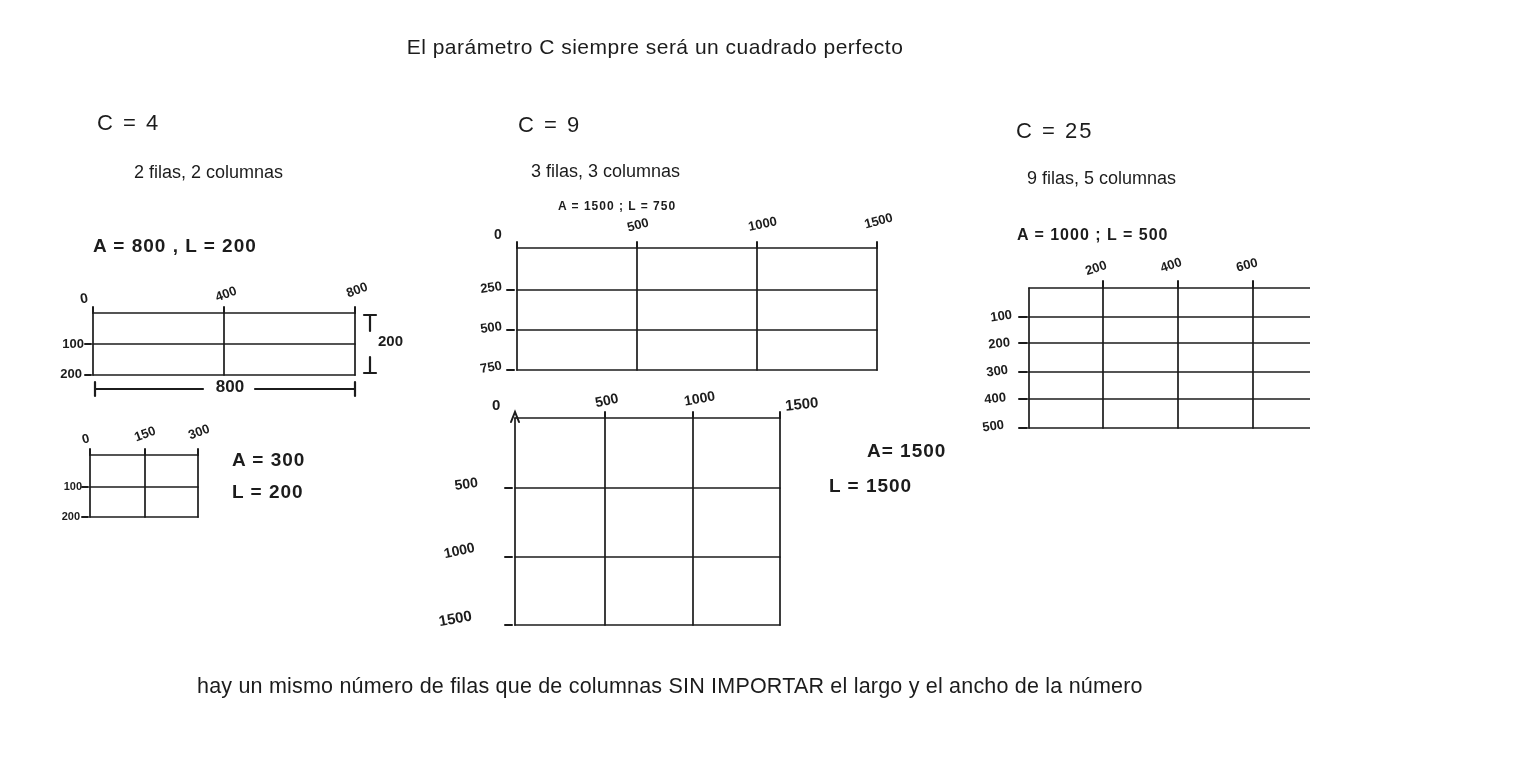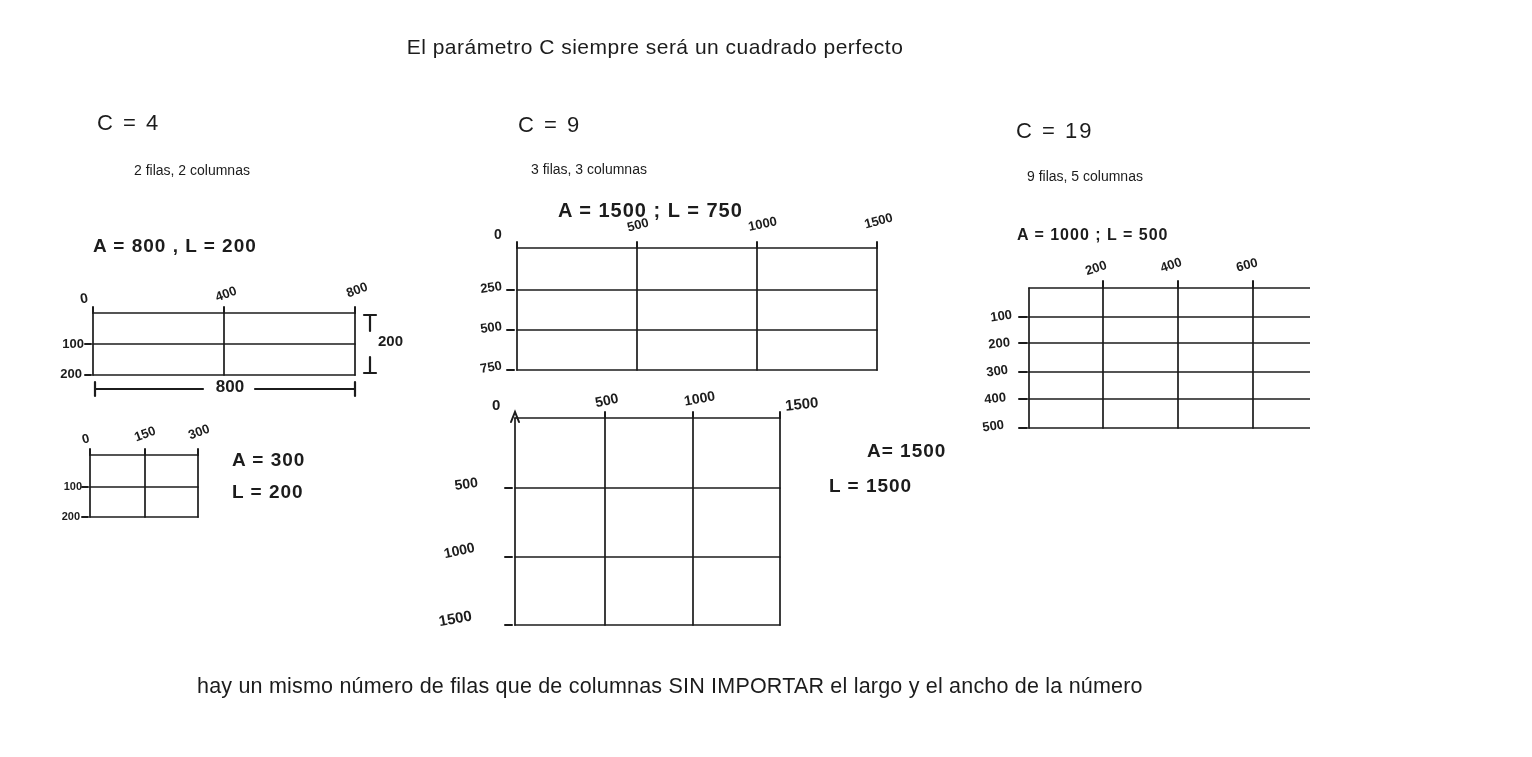--- a/index.html
+++ b/index.html
@@ -1,21 +1,21 @@
 <!DOCTYPE html>
 <html><head>
 <meta charset="utf-8">
 <style>
   html,body{margin:0;padding:0;background:#ffffff;}
   .canvas{position:relative;width:1310px;height:757px;background:#ffffff;overflow:hidden;
           font-family:"Liberation Sans",sans-serif;color:#1c1c1c;}
   .lbl{position:absolute;white-space:nowrap;color:#1c1c1c;line-height:1;}
   .title{left:0;right:0;top:36px;text-align:center;font-size:21px;letter-spacing:.5px;}
   .heading{font-size:22px;letter-spacing:2px;font-weight:500;}
-  .sub{font-size:14px;}
+  .sub{font-size:18px;}
   .params{font-size:19px;font-weight:700;letter-spacing:1px;}
   .num{font-size:13px;font-weight:700;}
   .num14{font-size:14px;font-weight:700;}
   .num15{font-size:15px;font-weight:700;}
   .num17{font-size:17px;font-weight:700;}
   .right{text-align:right;}
   .footer{font-size:21.5px;letter-spacing:.2px;}
   svg{position:absolute;overflow:visible;}
   svg line, svg polyline{stroke:#1c1c1c;stroke-linecap:round;fill:none;}
   .grid{stroke-width:1.7;}
@@ -80,21 +80,21 @@
   <div class="lbl num" style="left:82px;top:432px;transform:rotate(-15deg);">0</div>
   <div class="lbl num" style="left:134px;top:427px;transform:rotate(-20deg);">150</div>
   <div class="lbl num" style="left:188px;top:425px;transform:rotate(-20deg);">300</div>
   <div class="lbl num right" style="left:52px;top:481px;width:30px;font-size:11px;">100</div>
   <div class="lbl num right" style="left:50px;top:511px;width:30px;font-size:11px;">200</div>
   <div class="lbl params" style="left:232px;top:450px;">A = 300</div>
   <div class="lbl params" style="left:232px;top:482px;">L = 200</div>
 
   <div class="lbl heading" style="left:518px;top:114px;">C = 9</div>
   <div class="lbl sub" style="left:531px;top:162px;">3 filas, 3 columnas</div>
-  <div class="lbl params" style="left:558px;top:200px;font-size:20px;">A = 1500 ;  L = 750</div>
+  <div class="lbl params" style="left:558px;top:200px;font-size:12px;">A = 1500 ;  L = 750</div>
 
   <svg style="left:505px;top:240px;" width="380" height="136" viewBox="0 0 380 136">
     <line class="grid" x1="12" y1="8" x2="372" y2="8"></line>
     <line class="grid" x1="12" y1="50" x2="372" y2="50"></line>
     <line class="grid" x1="12" y1="90" x2="372" y2="90"></line>
     <line class="grid" x1="12" y1="130" x2="372" y2="130"></line>
     <line class="grid" x1="12" y1="8" x2="12" y2="130"></line>
     <line class="grid" x1="132" y1="8" x2="132" y2="130"></line>
     <line class="grid" x1="252" y1="8" x2="252" y2="130"></line>
     <line class="grid" x1="372" y1="8" x2="372" y2="130"></line>
@@ -134,21 +134,21 @@
   <div class="lbl num15" style="left:492px;top:397px;">0</div>
   <div class="lbl num14" style="left:595px;top:393px;transform:rotate(-12deg);">500</div>
   <div class="lbl num14" style="left:684px;top:391px;transform:rotate(-10deg);">1000</div>
   <div class="lbl num15" style="left:785px;top:396px;transform:rotate(-6deg);">1500</div>
   <div class="lbl num14 right" style="left:432px;top:478px;width:46px;transform:rotate(-8deg);">500</div>
   <div class="lbl num14 right" style="left:425px;top:545px;width:50px;transform:rotate(-12deg);">1000</div>
   <div class="lbl num15 right" style="left:420px;top:612px;width:52px;transform:rotate(-10deg);">1500</div>
   <div class="lbl params" style="left:827px;top:441px;margin-left:40px;">A= 1500</div>
   <div class="lbl params" style="left:829px;top:476px;">L = 1500</div>
 
-  <div class="lbl heading" style="left:1016px;top:120px;">C = 19</div>
+  <div class="lbl heading" style="left:1016px;top:120px;">C = 25</div>
   <div class="lbl sub" style="left:1027px;top:169px;">9 filas, 5 columnas</div>
   <div class="lbl params" style="left:1017px;top:227px;font-size:16px;">A = 1000  ;   L = 500</div>
 
   <svg style="left:1015px;top:260px;" width="400" height="175" viewBox="0 0 400 175">
     <line class="grid" x1="14" y1="28" x2="388" y2="28"></line>
     <line class="grid" x1="14" y1="57" x2="388" y2="57"></line>
     <line class="grid" x1="14" y1="83" x2="388" y2="83"></line>
     <line class="grid" x1="14" y1="112" x2="388" y2="112"></line>
     <line class="grid" x1="14" y1="139" x2="388" y2="139"></line>
     <line class="grid" x1="14" y1="168" x2="388" y2="168"></line>

